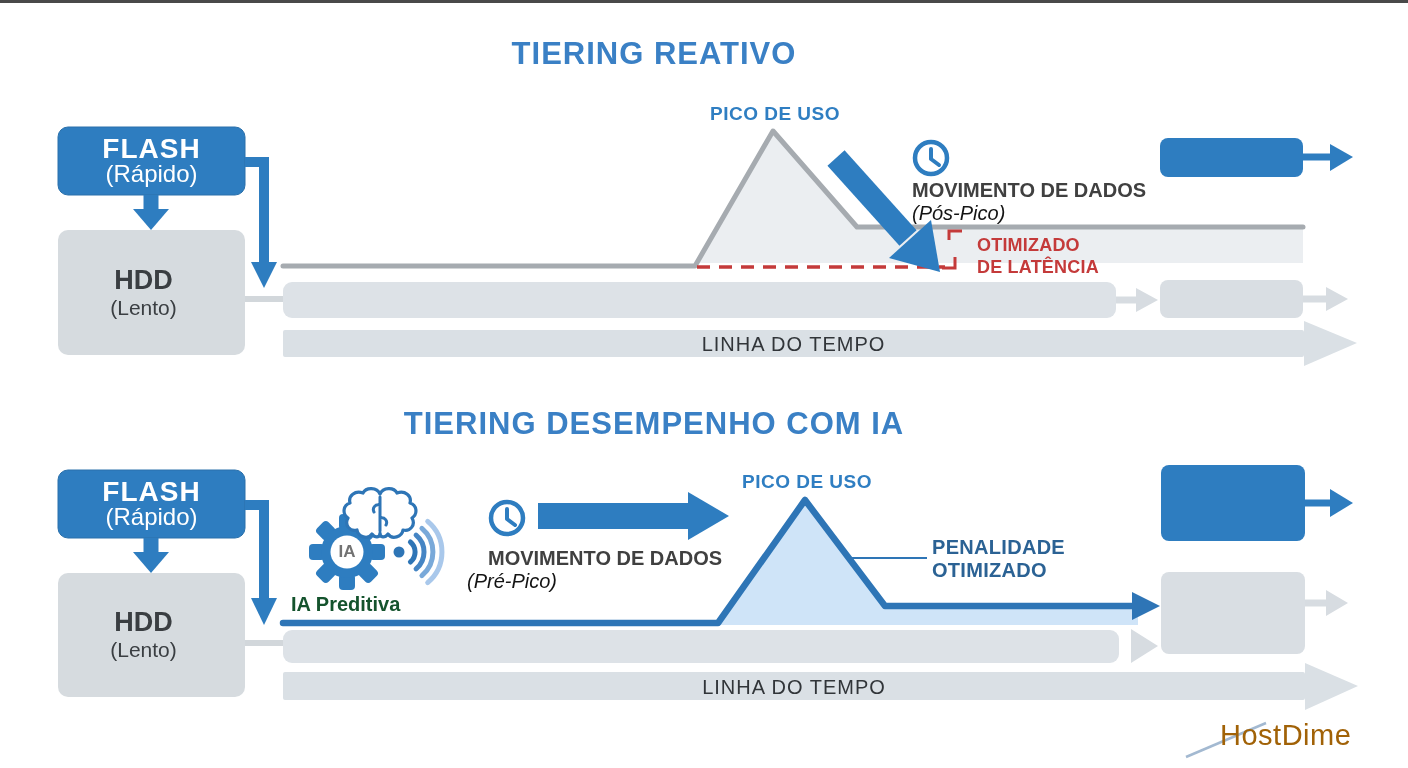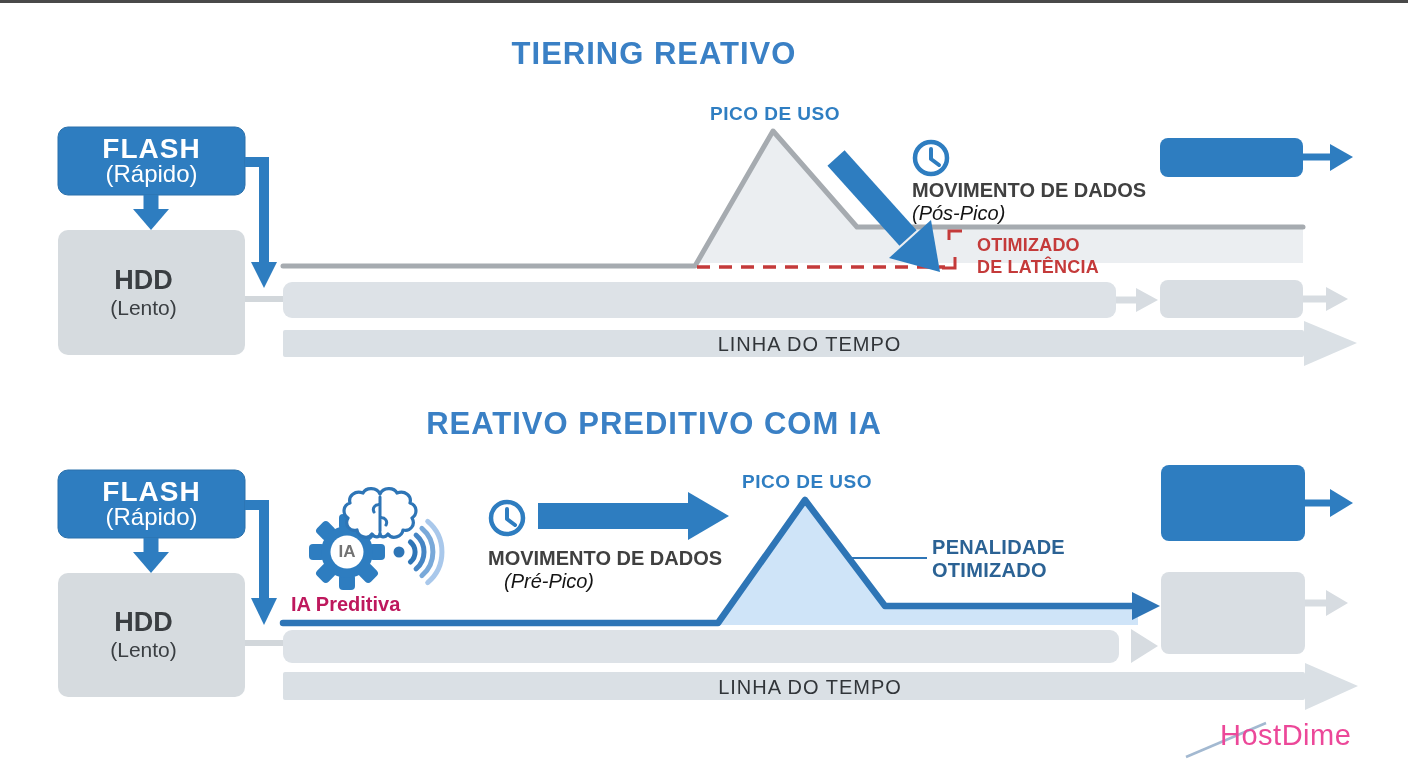--- a/index.html
+++ b/index.html
@@ -26,33 +26,33 @@
   .hdd-node .big{font-size:27px;font-weight:700;line-height:30px;}
   .hdd-node .sub{font-size:21px;font-weight:400;line-height:26px;}
 
   .pico{position:absolute;width:270px;text-align:center;font-size:19px;font-weight:700;
         color:#2f7ec2;letter-spacing:.5px;}
   .pico1{left:640px;top:103px;} .pico2{left:672px;top:471px;}
 
   .mov-title{position:absolute;font-size:20px;font-weight:700;color:#404040;}
   .mov-sub{position:absolute;font-size:20px;font-weight:400;color:#141414;font-style:italic;}
   .m1t{left:912px;top:179px;} .m1s{left:912px;top:202px;}
-  .m2t{left:488px;top:547px;} .m2s{left:504px;top:570px;}
+  .m2t{left:488px;top:547px;} .m2s{left:467px;top:570px;}
 
   .penalty{left:977px;top:234px;font-size:18px;font-weight:700;color:#c43a3a;line-height:22px;letter-spacing:.2px;}
   .desempenho{left:932px;top:536px;font-size:20px;font-weight:700;color:#2b6294;line-height:23px;letter-spacing:.3px;}
 
   .tl-label{position:absolute;text-align:center;font-size:20px;font-weight:400;
-            color:#313539;letter-spacing:1px;margin-left:16px;}
+            color:#313539;letter-spacing:1px;}
   .tl1{left:283px;top:333px;width:1021px;} .tl2{left:283px;top:676px;width:1022px;}
 
   .gear-ia{left:330px;top:542px;width:34px;text-align:center;font-size:17px;font-weight:800;color:#737373;}
-  .ia-label{left:291px;top:593px;font-size:20px;font-weight:700;color:#be185d;}
-
-  .brand{left:1220px;top:719px;width:170px;font-size:29px;font-weight:400;color:#ec4899;letter-spacing:.5px;}
+  .ia-label{left:291px;top:593px;font-size:20px;font-weight:700;color:#14532d;}
+
+  .brand{left:1220px;top:719px;width:170px;font-size:29px;font-weight:400;color:#a16207;letter-spacing:.5px;}
 </style>
 </head>
 <body>
 
 <div class="stage">
 
   <svg width="1408" height="768" viewBox="0 0 1408 768">
 
     <polygon points="695,266 773,131 857,227 1303,227 1303,263 695,263" fill="#ebeef1"></polygon>
 
@@ -154,21 +154,21 @@
     <rect x="1161" y="465" width="144" height="76" rx="8" fill="#2e7dc0"></rect>
     <line x1="1305" y1="503" x2="1330" y2="503" stroke="#2e7dc0" stroke-width="7"></line>
     <polygon points="1330,489 1330,517 1353,503" fill="#2e7dc0"></polygon>
 
     <line x1="1186" y1="757" x2="1266" y2="723" stroke="#93adc9" stroke-width="2.5" opacity="0.85"></line>
   </svg>
 
   <div class="top-strip"></div>
 
   <div class="txt sec-title t-title1">TIERING REATIVO</div>
-  <div class="txt sec-title t-title2">REATIVO PREDITIVO COM IA</div>
+  <div class="txt sec-title t-title2">TIERING DESEMPENHO COM IA</div>
 
   <div class="node flash-node f1">
     <div class="big">FLASH</div>
     <div class="sub">(Rápido)</div>
   </div>
   <div class="node hdd-node h1">
     <div class="big">HDD</div>
     <div class="sub">(Lento)</div>
   </div>
 

